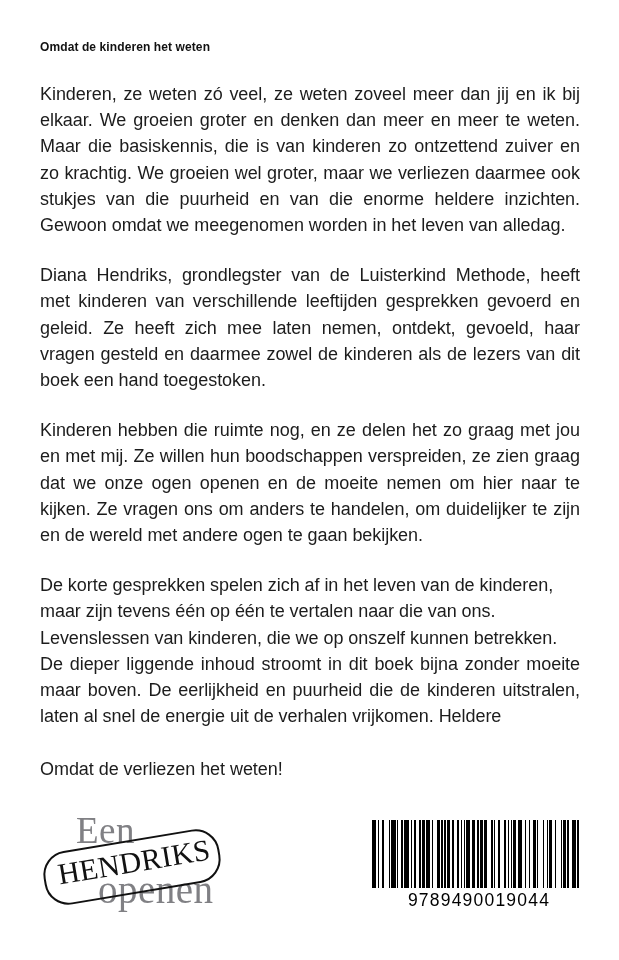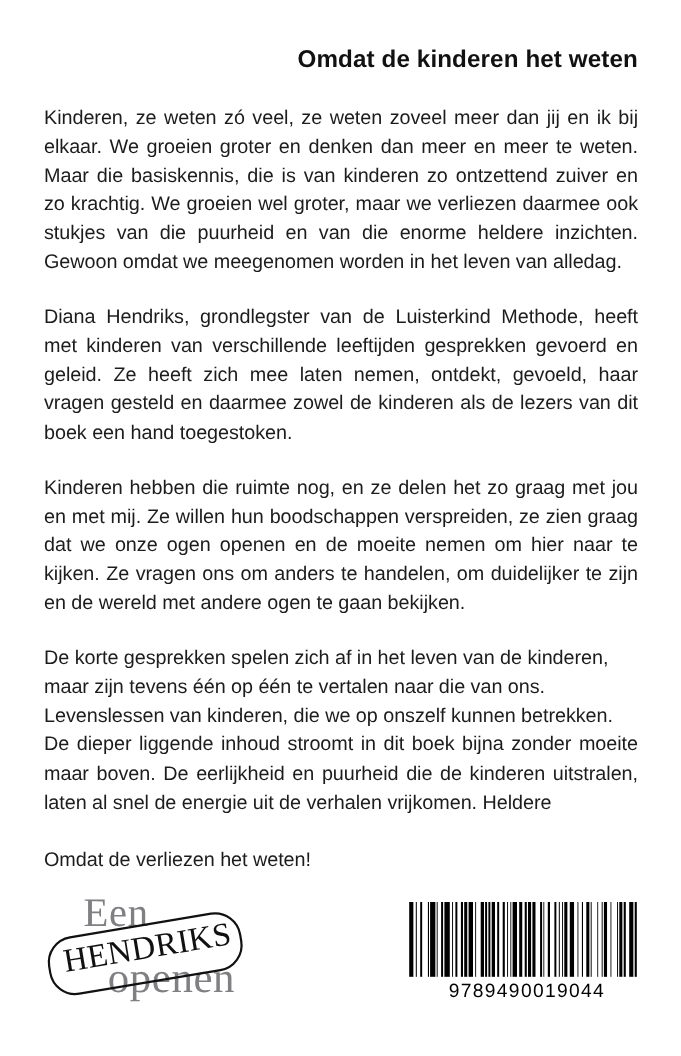--- a/index.html
+++ b/index.html
@@ -25,27 +25,26 @@
   }
 
   .content {
     position: absolute;
     left: 40px;
     top: 40px;
     width: 540px;
   }
 
   .title {
-    font-size: 22px;
+    font-size: 12px;
     font-weight: bold;
     letter-spacing: 0.1px;
     color: #111111;
     margin: 0 0 26px 0;
     line-height: 1.25;
-    text-align: right;
   }
 
   .body-copy p {
     font-size: 18px;
     line-height: 26.2px;
     margin: 0 0 24px 0;
     color: #1c1c1c;
     text-align: justify;
     hyphens: manual;
     letter-spacing: -0.05px;

